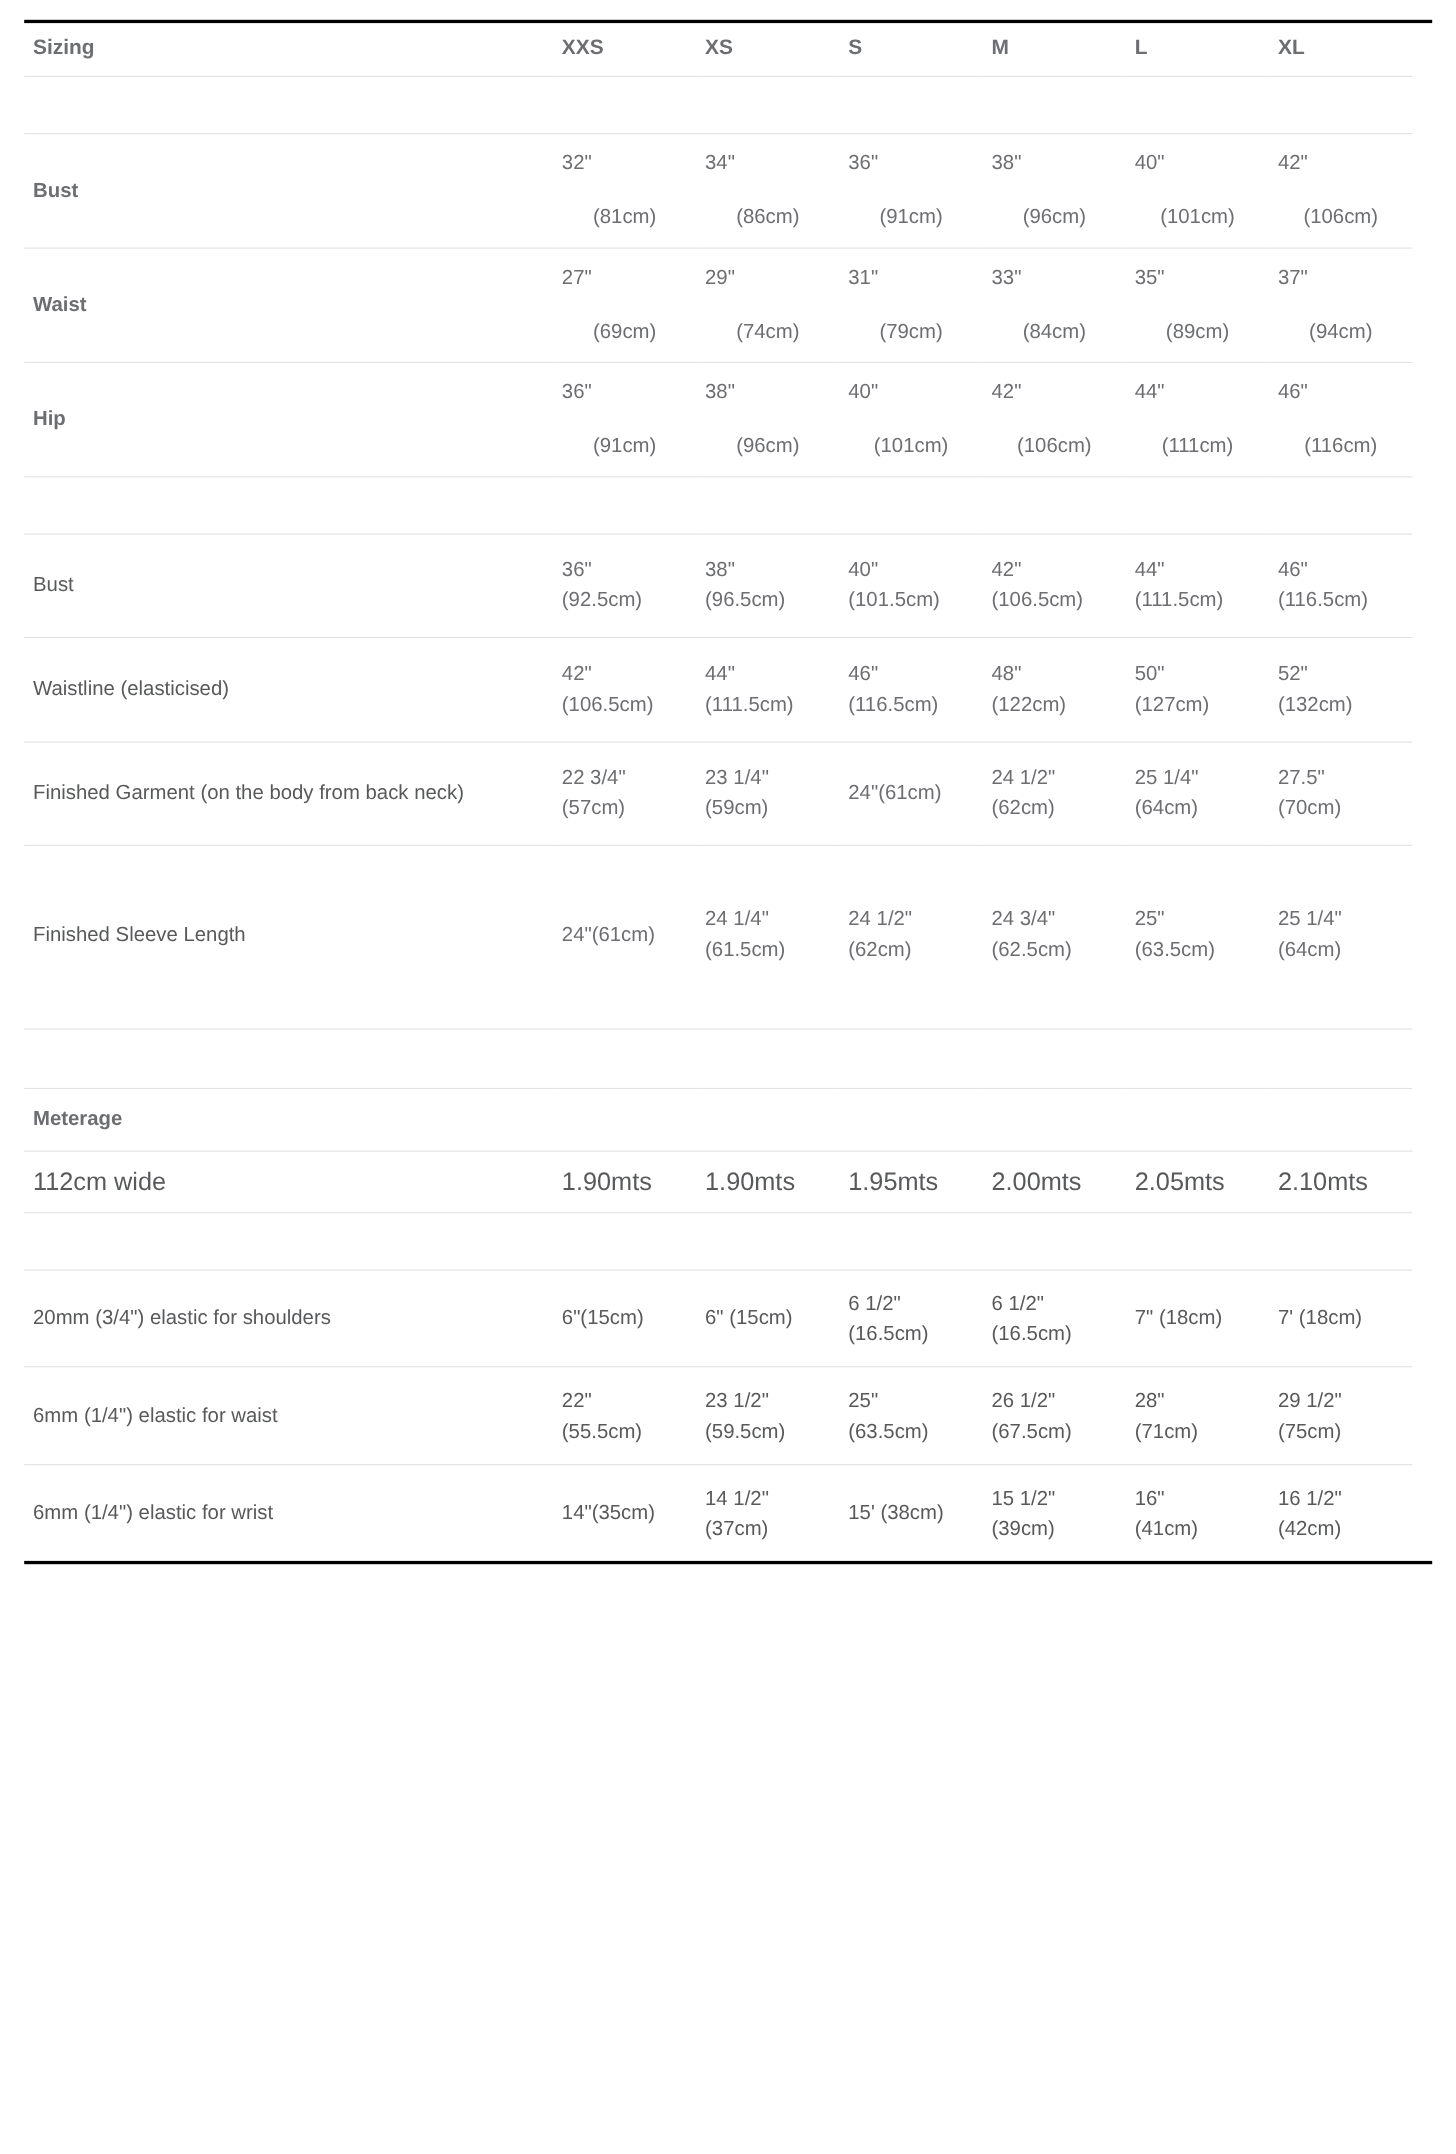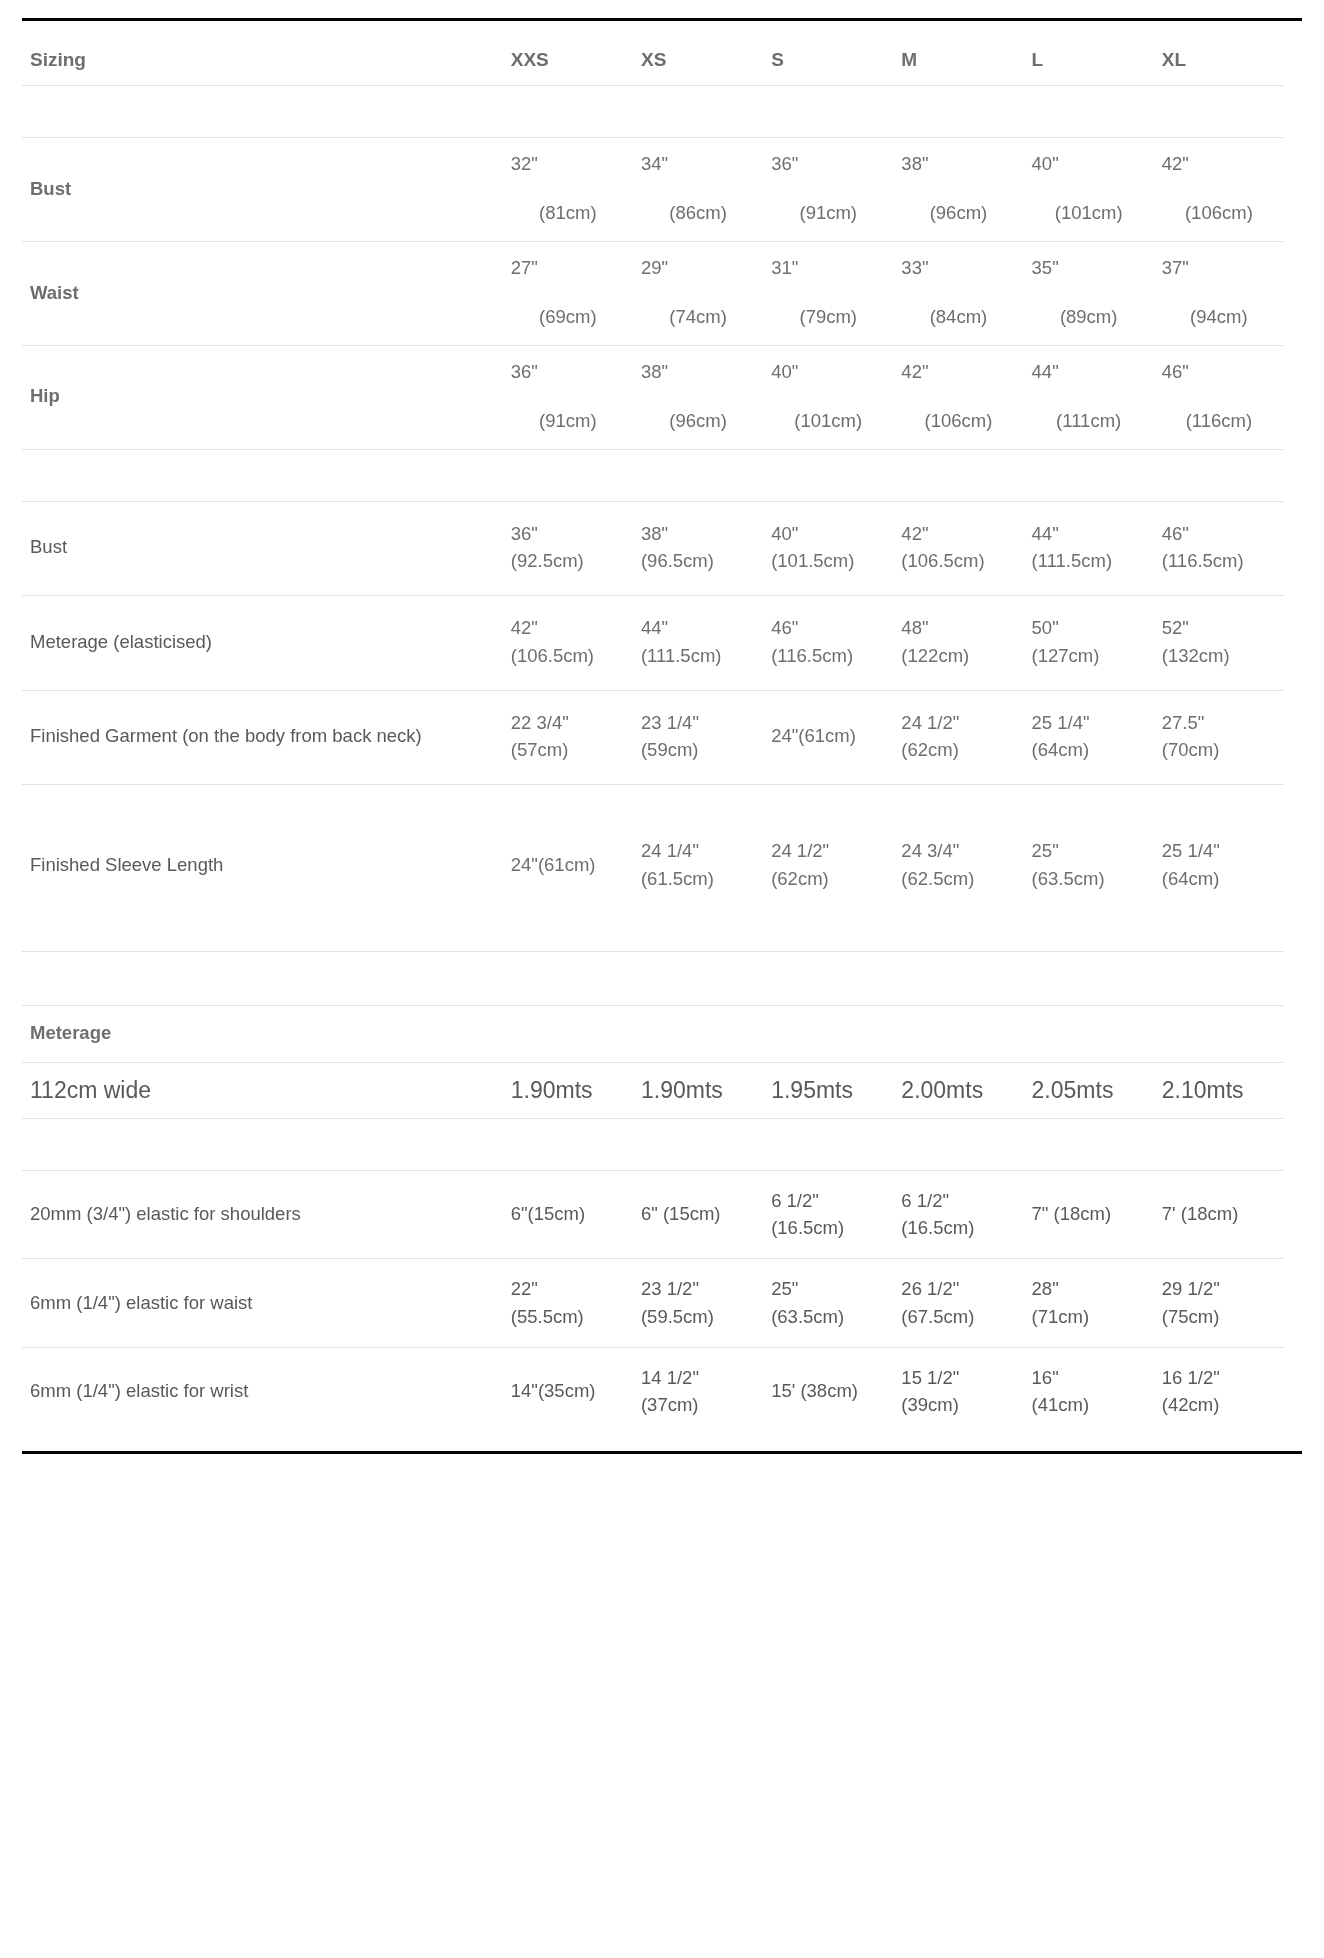--- a/index.html
+++ b/index.html
@@ -23,21 +23,21 @@
   .top-rule {
     border-top: 3px solid #000000;
     margin: 18px 22px 0 22px;
   }
   .bottom-rule {
     border-top: 3px solid #000000;
     margin: 0 22px 18px 22px;
   }
   table.sizing {
     width: 1262px;
-    margin: 16px 22px;
+    margin: 0 22px;
     border-collapse: collapse;
     table-layout: fixed;
   }
   table.sizing col.label { width: 480px; }
   table.sizing col.sz { width: 130px; }
 
   th, td {
     text-align: left;
     vertical-align: middle;
     padding: 0;
@@ -272,21 +272,21 @@
         <span class="v1">44"</span>
         <span class="v2">(111.5cm)</span>
       </td>
       <td>
         <span class="v1">46"</span>
         <span class="v2">(116.5cm)</span>
       </td>
     </tr>
 
     <tr class="fg-row">
-      <td class="lbl">Meterage (elasticised)</td>
+      <td class="lbl">Waistline (elasticised)</td>
       <td>
         <span class="v1">42"</span>
         <span class="v2">(106.5cm)</span>
       </td>
       <td>
         <span class="v1">44"</span>
         <span class="v2">(111.5cm)</span>
       </td>
       <td>
         <span class="v1">46"</span>

